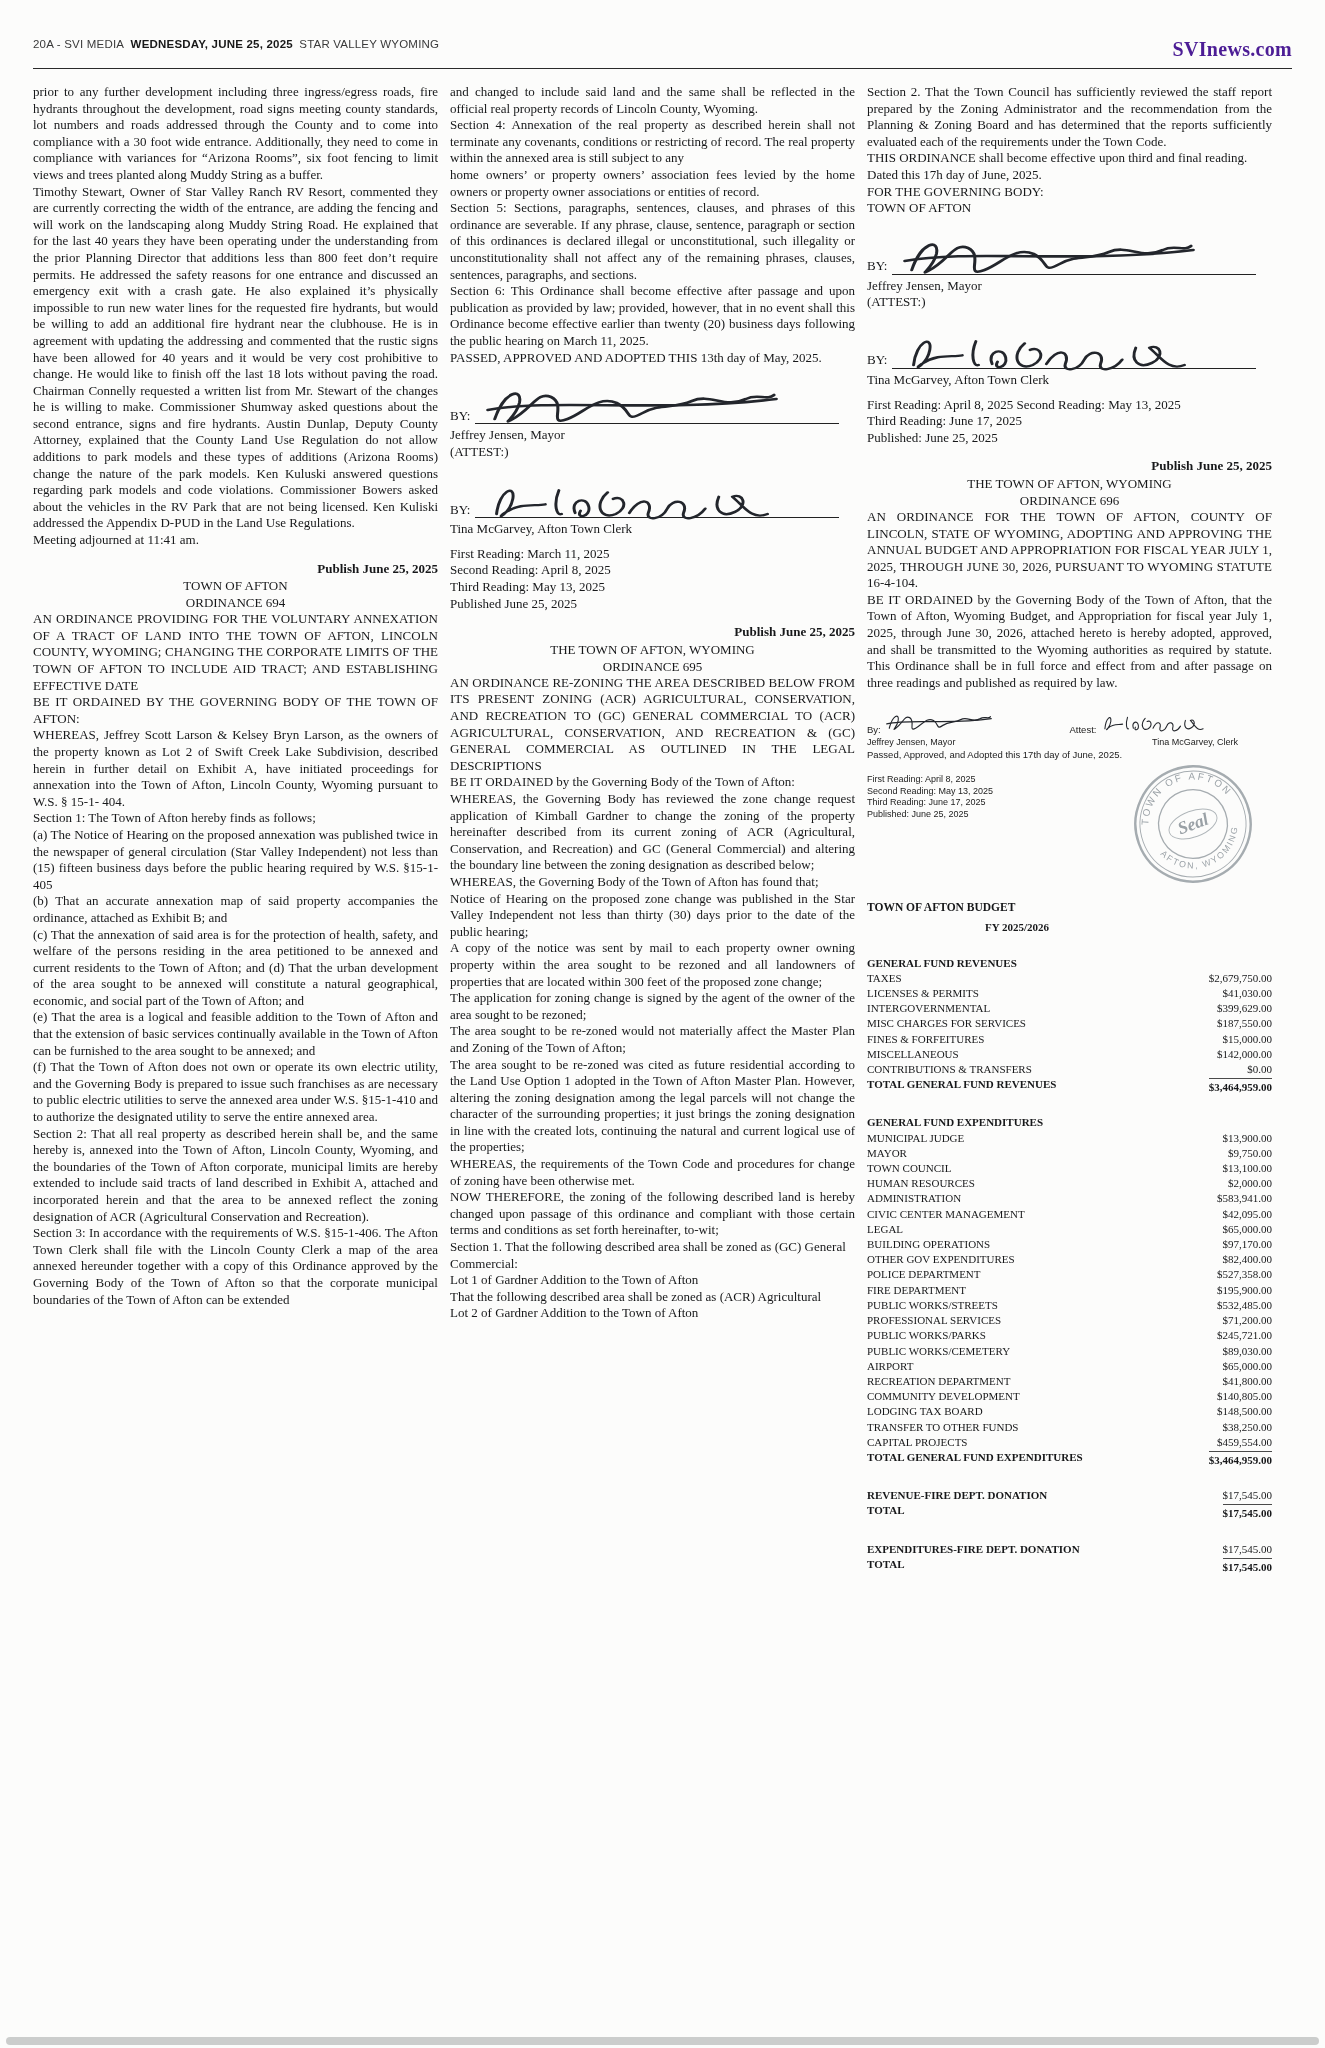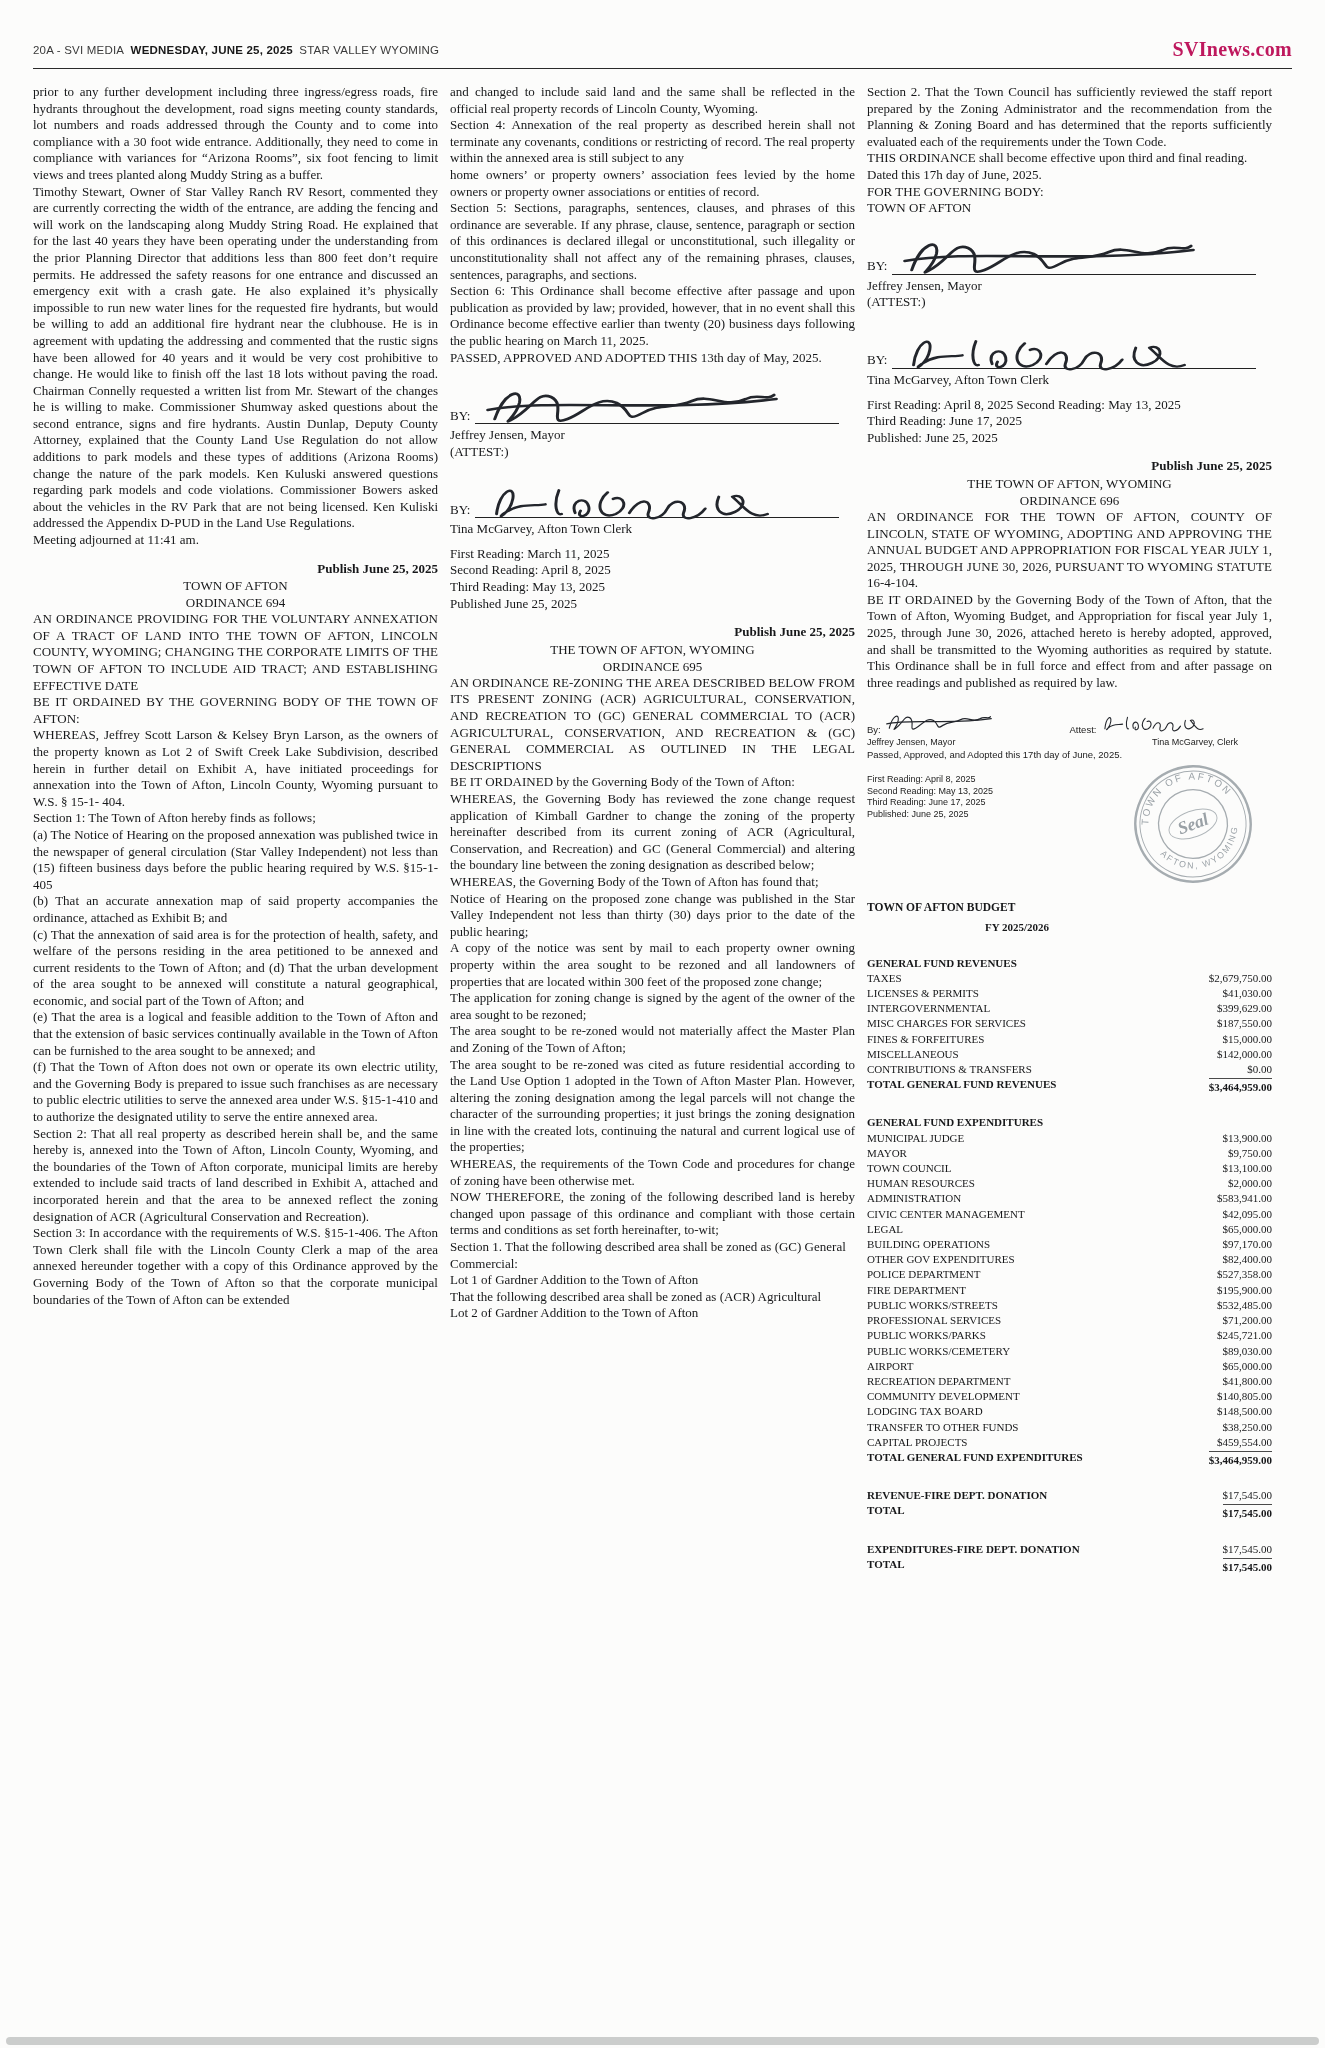--- a/index.html
+++ b/index.html
@@ -1,22 +1,22 @@
 <!DOCTYPE html>
 <html><head>
 <meta charset="utf-8">
 <style>
   html,body{margin:0;padding:0}
   body{background:#d8d8d8;font-family:"Liberation Serif",serif}
   .page{position:relative;width:1325px;height:2048px;background:#fcfcfb;color:#17181a;overflow:hidden;margin:0 auto}
-  .masthead{position:absolute;top:38px;left:33px;right:33px;display:flex;justify-content:space-between;align-items:center;border-bottom:1.6px solid #2a2a2a;padding-bottom:7px}
+  .masthead{position:absolute;top:38px;left:33px;right:33px;display:flex;justify-content:space-between;align-items:flex-start;border-bottom:1.6px solid #2a2a2a;padding-bottom:7px}
   .mast-left{font-family:"Liberation Sans",sans-serif;font-size:11.5px;color:#3a3a3a;letter-spacing:.2px}
   .mast-left span{margin-right:3px}
   .mast-left .mb{font-weight:700;color:#191919}
-  .mast-site{font-size:20px;font-weight:700;letter-spacing:.3px;color:#be185d}
+  .mast-site{font-size:20px;font-weight:700;letter-spacing:.3px;color:#4c1d95}
   .columns{position:absolute;top:84px;left:33px;display:flex;gap:12px}
   .col{width:405px;font-size:13px;line-height:16.6px;text-align:justify}
   .col p{margin:0}
   p.pub{font-weight:700;text-align:right;margin-top:12px}
   .ord-head{font-weight:400;text-align:center;line-height:17px}
   .mt{margin-top:16px}
   .sigblock{margin-top:10px}
   .sigrow{display:flex;align-items:flex-end;height:48px}
   .by{flex:0 0 auto}
   .sigline{flex:1;margin-left:5px;margin-right:16px;border-bottom:1.2px solid #222;position:relative;height:12px}

